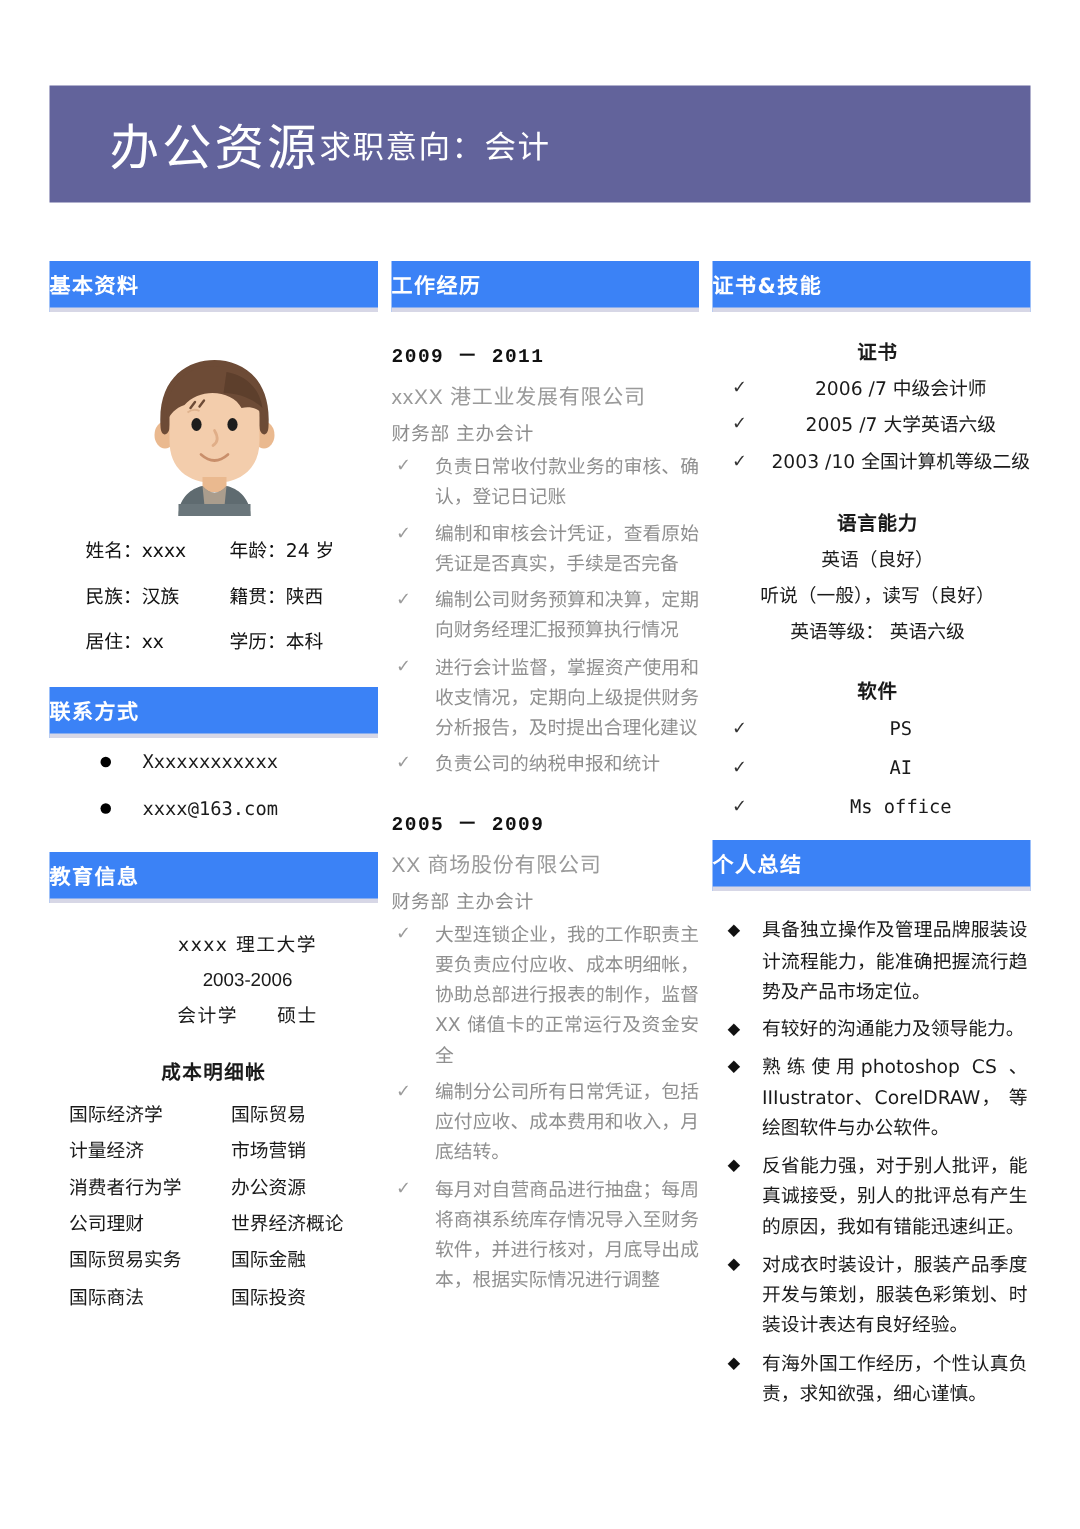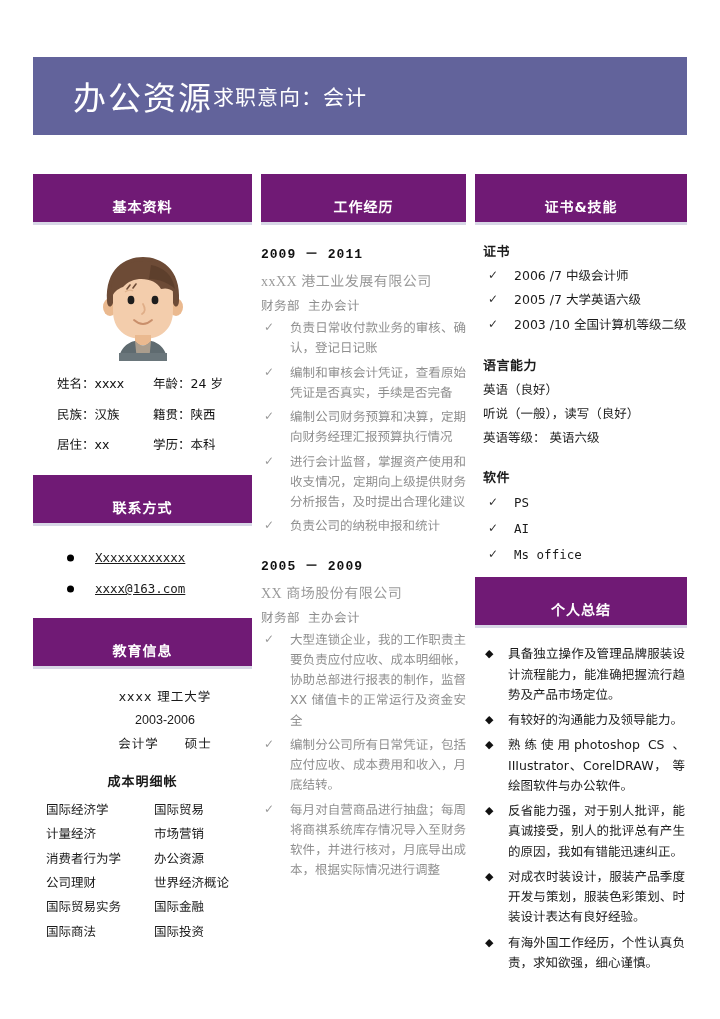--- a/index.html
+++ b/index.html
@@ -58,28 +58,28 @@
     width: 654px;
     display: flex;
     gap: 9px;
   }
   .col-left   { width: 219px; }
   .col-mid    { width: 205px; }
   .col-right  { width: 212px; }
 
   
   .bar {
-    background: #701a75;
+    background: #3b82f6;
     border-bottom: 3px solid #d7d7e6;
     color: #ffffff;
-    text-align: center;
+    text-align: left;
     font-size: 14px;
     font-weight: bold;
     letter-spacing: 1px;
-    padding: 22px 0 6px;
+    padding: 5px 0 6px;
     font-family: "DejaVu Sans", sans-serif;
   }
 
   
   .avatar-wrap {
     display: flex;
     justify-content: center;
     margin-top: 24px;
     margin-bottom: 8px;
   }
@@ -96,26 +96,25 @@
     padding-left: 24px;
     padding-right: 2px;
     white-space: normal;
   }
   .bi-left  { display: inline-block; min-width: 96px; }
   .bi-right { display: inline-block; }
 
   
   .contact-list {
     list-style: none;
-    margin: 16px 0 14px 0;
+    margin: 0 0 14px 0;
     padding: 0 0 0 30px;
     font-size: 12.5px;
     line-height: 2.5;
     font-family: "DejaVu Sans Mono", monospace;
-    text-decoration: underline;
   }
   .contact-list li { position: relative; padding-left: 32px; }
   .contact-list li .dot {
     position: absolute;
     left: 4px;
     top: 50%;
     transform: translateY(-50%);
     width: 7px; height: 7px;
     border-radius: 50%;
     background: #000;
@@ -162,28 +161,28 @@
     font-weight: bold;
     letter-spacing: 1px;
     color: #111;
     font-family: Liberation Mono, monospace;
   }
   .job-company {
     font-size: 14px;
     color: #9a9a9a;
     margin-top: 8px;
     letter-spacing: 0.5px;
-    font-family: Liberation Serif, serif;
+    font-family: Liberation Sans, sans-serif;
   }
   .job-role {
     font-size: 12.5px;
     color: #8d8d8d;
     margin-top: 5px;
     letter-spacing: 0.5px;
-    font-family: Liberation Mono, monospace;
+    font-family: Liberation Sans, sans-serif;
   }
   .duty-list {
     list-style: none;
     margin: 3px 0 0 0;
     padding: 0;
   }
   .duty-list li {
     position: relative;
     padding-left: 29px;
     font-size: 12.5px;
@@ -195,21 +194,21 @@
   }
   .duty-list li .tick {
     position: absolute;
     left: 3px;
     top: 0px;
     font-size: 12px;
     color: #9b9b9b;
   }
 
   
-  .cert-area { padding: 16px 0 0 8px; }
+  .cert-area { padding: 16px 0 0 8px; text-align: center; }
   .sub-title {
     font-size: 13px;
     font-weight: bold;
     letter-spacing: 0.5px;
     margin-bottom: 4px;
     font-family: "DejaVu Sans", sans-serif;
   }
   .cert-list {
     list-style: none;
     margin: 0 0 18px 0;

